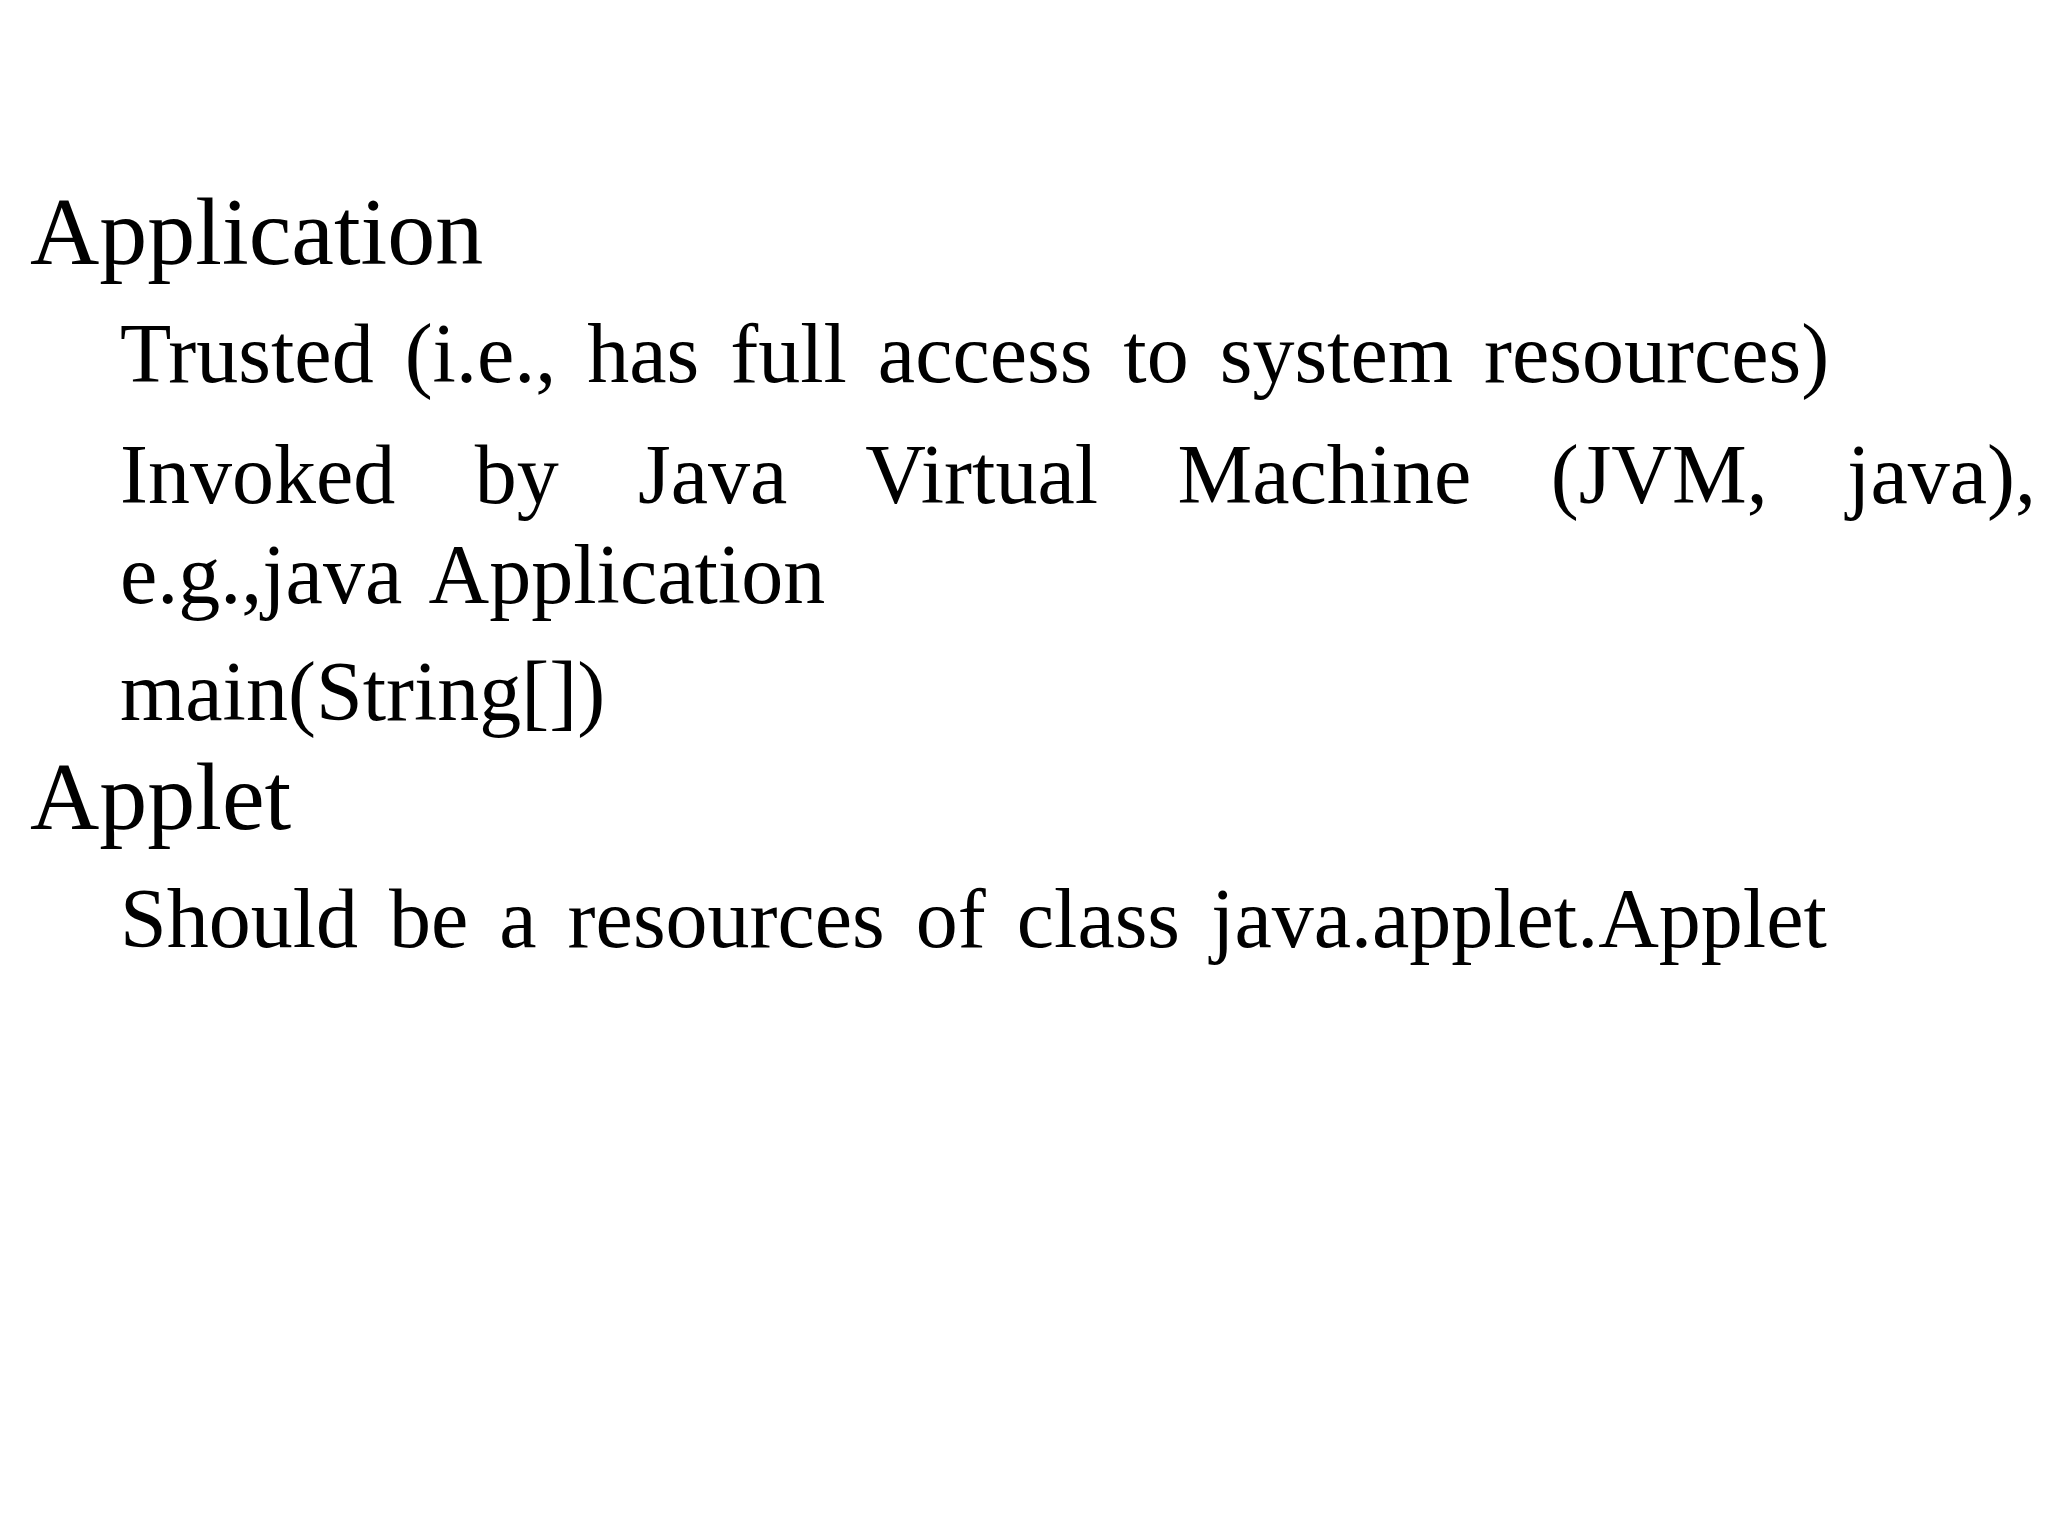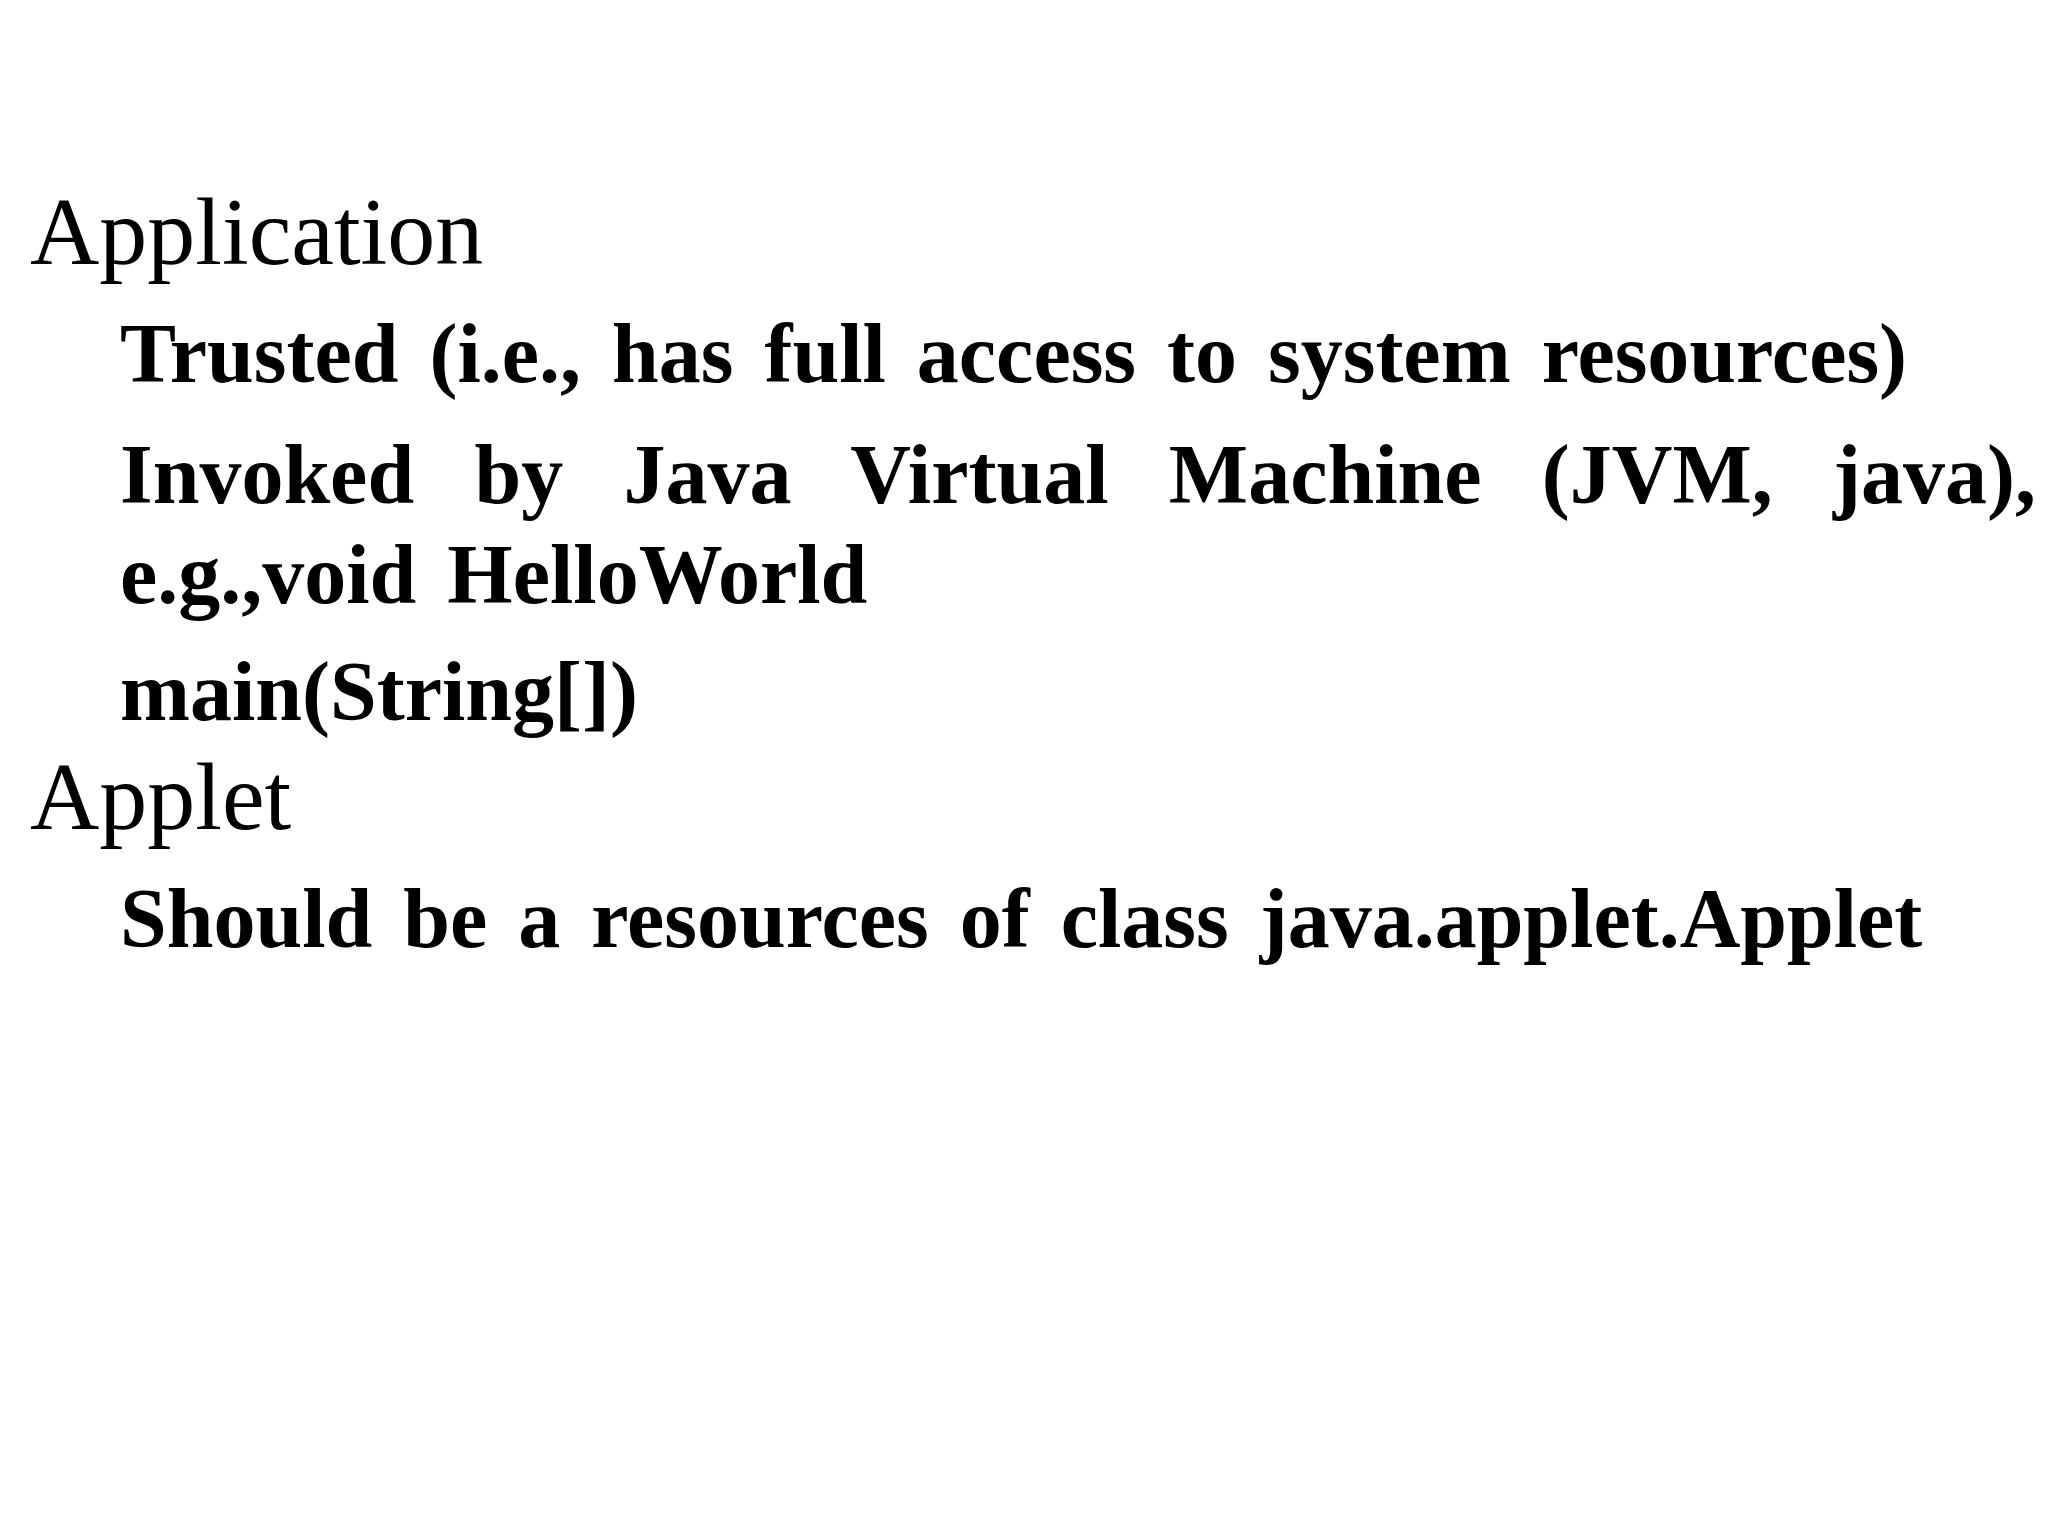--- a/index.html
+++ b/index.html
@@ -31,21 +31,20 @@
     margin-left: 90px; 
   }
   .bullet {
     margin-top: 17px;
   }
   .line {
     font-size: 84px;
     line-height: 100px;
     word-spacing: 10px;
     white-space: nowrap;
-    font-weight: bold;
   }
   
   .line.stretch {
     white-space: normal;
     text-align: justify;
     text-align-last: justify;
     margin-top: 21px;
   }
 </style>
 </head>
@@ -57,21 +56,21 @@
     <div class="heading">Application</div>
 
     <div class="bullets">
 
       <div class="bullet">
         <div class="line">Trusted (i.e., has full access to system resources)</div>
       </div>
 
       <div class="bullet">
         <div class="line stretch">Invoked by Java Virtual Machine (JVM, java),</div>
-        <div class="line">e.g.,void HelloWorld</div>
+        <div class="line">e.g.,java Application</div>
       </div>
 
       <div class="bullet">
         <div class="line">main(String[])</div>
       </div>
 
     </div>
   </div>
 
   <div>

